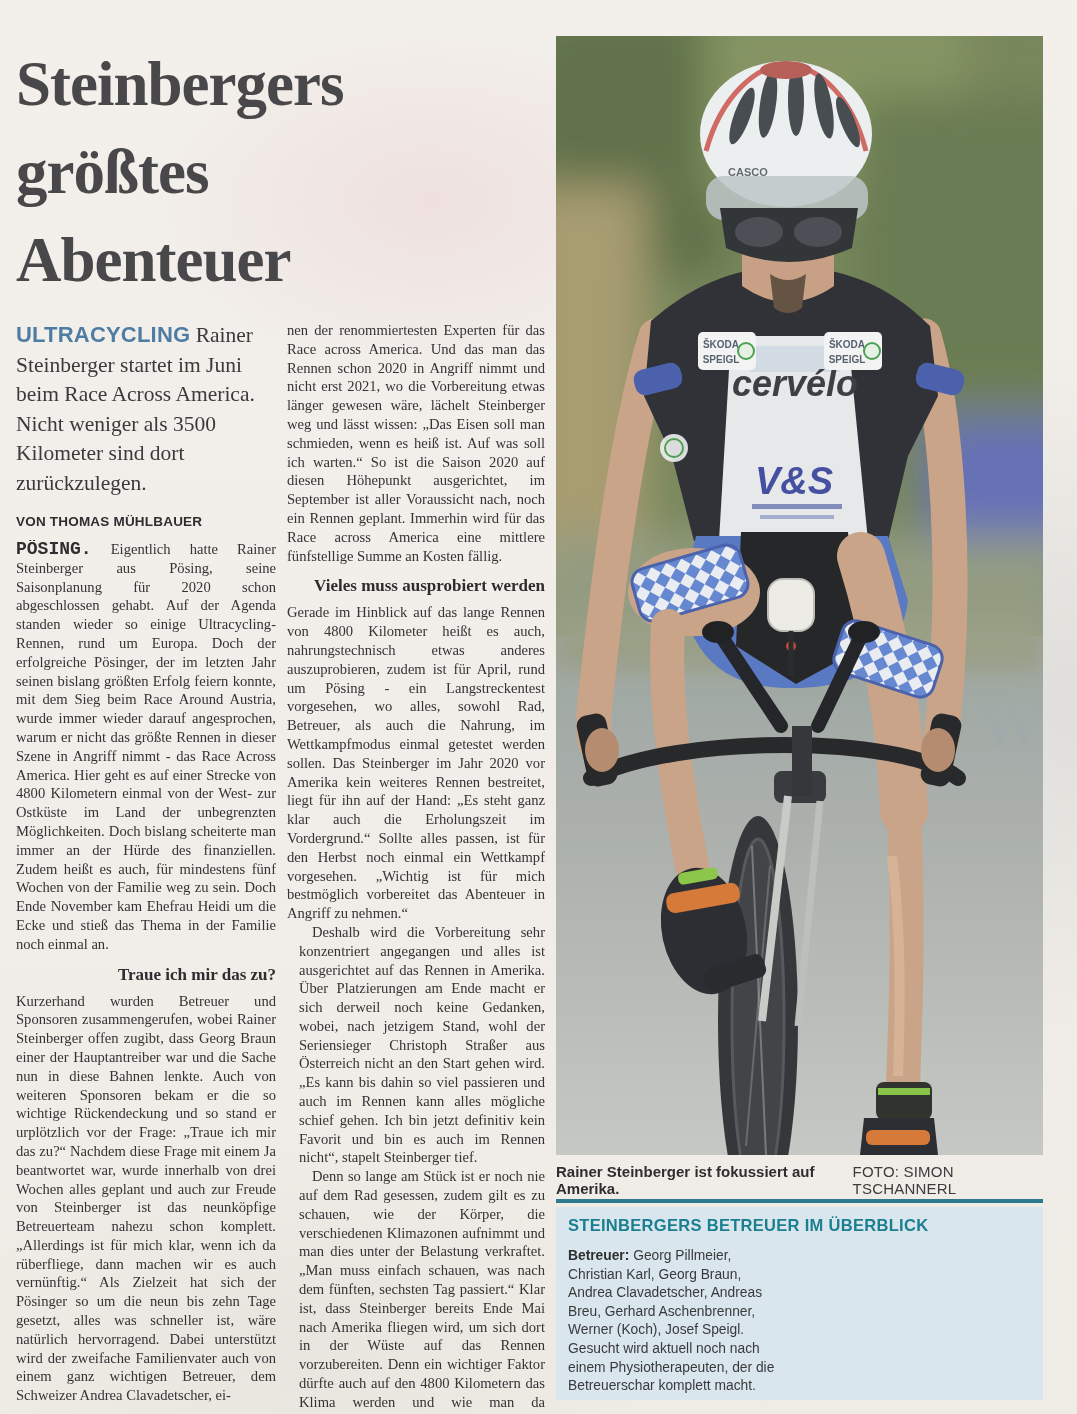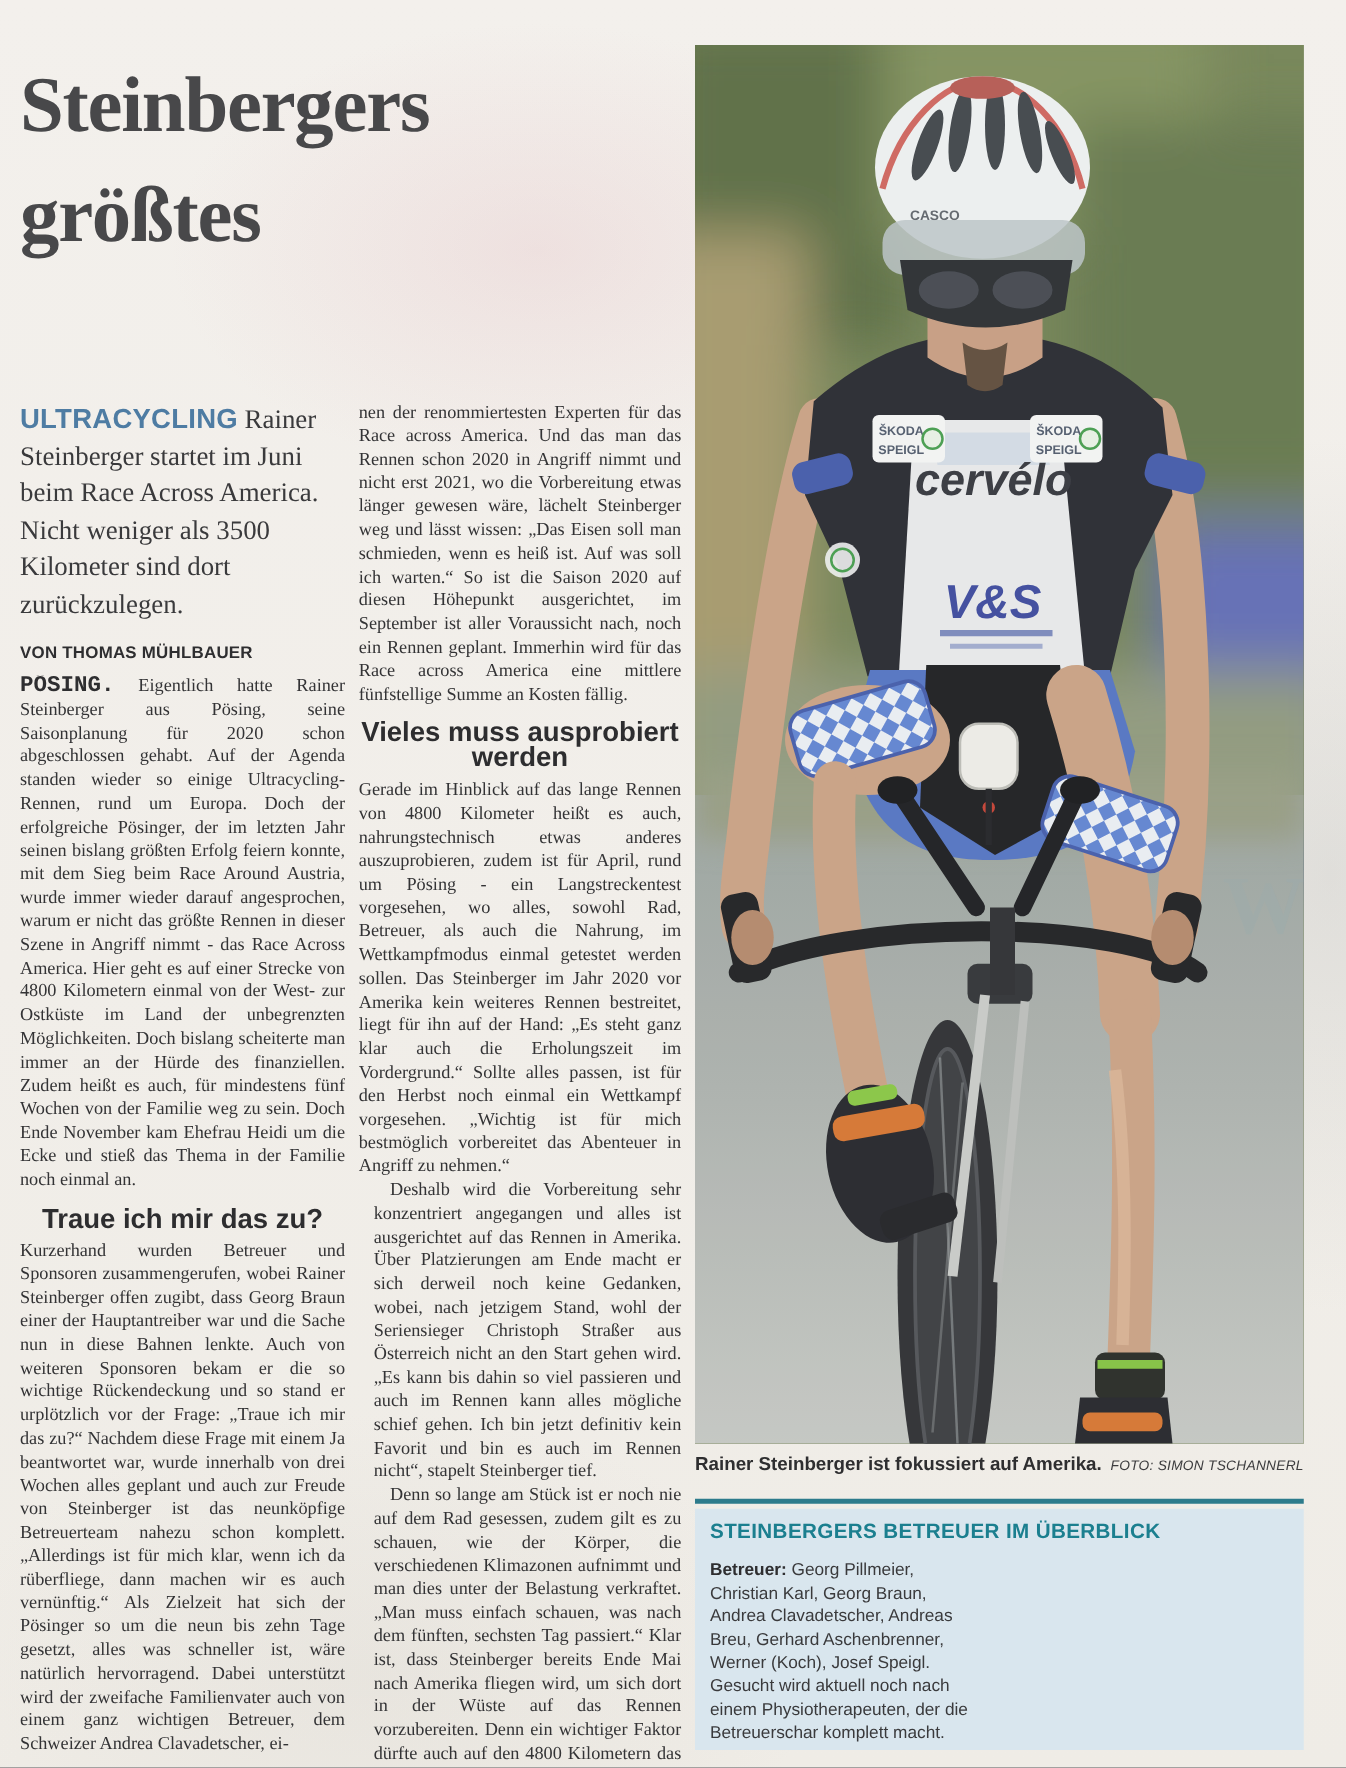--- a/index.html
+++ b/index.html
@@ -43,31 +43,31 @@
   }
   .col1{left:16px; top:540px; width:260px; height:872px;}
   .col2{left:287px; top:321px; width:258px; height:1092px;}
   .col p{margin:0;}
   .col p.indent{text-indent:13px;margin-left:12px;}
   .lead-word{
     font-family:Liberation Mono, monospace;
     font-weight:bold; font-size:18px; color:#2e2e30;
   }
   .subhead{
-    font-family:Liberation Sans, sans-serif;
-    font-weight:bold; font-size:22px; line-height:20px;
-    color:#2d2d2f; text-align:center; margin:11px 0 7px 0;
+    font-family:Liberation Serif, serif;
+    font-weight:bold; font-size:17px; line-height:20px;
+    color:#2d2d2f; text-align:right; margin:11px 0 7px 0;
   }
   
   .photo{left:556px; top:36px; width:487px; height:1119px; background:#6f7f51; overflow:hidden;}
   .caption-row{
     left:556px; top:1163px; width:487px; display:flex; justify-content:space-between; align-items:baseline;
   }
   .caption{font-weight:bold; font-size:15px; color:#2e2e30;}
-  .credit{font-size:11px; color:#3c3c3e; letter-spacing:.2px;font-style:italic;}
+  .credit{font-size:15px; color:#3c3c3e; letter-spacing:.2px;}
   
   .rule{left:556px; top:1199px; width:487px; height:4px; background:#2d7b8c;}
   .infobox{
     left:556px; top:1207px; width:487px; height:193px;
     background:#d9e6ee; box-sizing:border-box; padding:9px 12px 0 12px;
   }
   .infobox-title{
     font-weight:bold; font-size:16.5px; color:#1b7f8f; letter-spacing:.3px; margin:0 0 12px 0;
   }
   .infobox-cols{display:flex;}
@@ -79,20 +79,21 @@
   .infobox-col b{color:#2e2e30;}
 </style>
 </head>
 <body>
 
 <div class="page">
 
   <div class="abs headline">
     <div>Steinbergers</div>
     <div>größtes</div>
+    <div>Abenteuer</div>
   </div>
 
   <div class="abs lead"><span class="kicker">ULTRACYCLING</span><span> Rainer Steinberger startet im Juni beim Race Across America. Nicht weniger als 3500 Kilometer sind dort zurückzulegen.</span></div>
 
   <div class="abs byline">VON THOMAS MÜHLBAUER</div>
 
   <div class="abs col col1">
     <p><b class="lead-word">PÖSING.</b><span> Eigentlich hatte Rainer Steinberger aus Pösing, seine Saisonplanung für 2020 schon abgeschlossen gehabt. Auf der Agenda standen wieder so einige Ultracycling-Rennen, rund um Europa. Doch der erfolgreiche Pösinger, der im letzten Jahr seinen bislang größten Erfolg feiern konnte, mit dem Sieg beim Race Around Austria, wurde immer wieder darauf angesprochen, warum er nicht das größte Rennen in dieser Szene in Angriff nimmt - das Race Across America. Hier geht es auf einer Strecke von 4800 Kilometern einmal von der West- zur Ostküste im Land der unbegrenzten Möglichkeiten. Doch bislang scheiterte man immer an der Hürde des finanziellen. Zudem heißt es auch, für mindestens fünf Wochen von der Familie weg zu sein. Doch Ende November kam Ehefrau Heidi um die Ecke und stieß das Thema in der Familie noch einmal an.</span></p>
     <h3 class="subhead">Traue ich mir das zu?</h3>
     <p>Kurzerhand wurden Betreuer und Sponsoren zusammengerufen, wobei Rainer Steinberger offen zugibt, dass Georg Braun einer der Hauptantreiber war und die Sache nun in diese Bahnen lenkte. Auch von weiteren Sponsoren bekam er die so wichtige Rückendeckung und so stand er urplötzlich vor der Frage: „Traue ich mir das zu?“ Nachdem diese Frage mit einem Ja beantwortet war, wurde innerhalb von drei Wochen alles geplant und auch zur Freude von Steinberger ist das neunköpfige Betreuerteam nahezu schon komplett. „Allerdings ist für mich klar, wenn ich da rüberfliege, dann machen wir es auch vernünftig.“ Als Zielzeit hat sich der Pösinger so um die neun bis zehn Tage gesetzt, alles was schneller ist, wäre natürlich hervorragend. Dabei unterstützt wird der zweifache Familienvater auch von einem ganz wichtigen Betreuer, dem Schweizer Andrea Clavadetscher, ei-</p>

